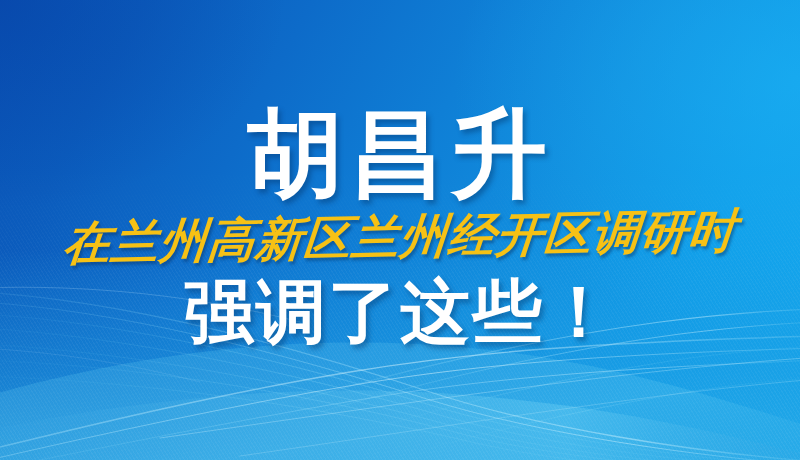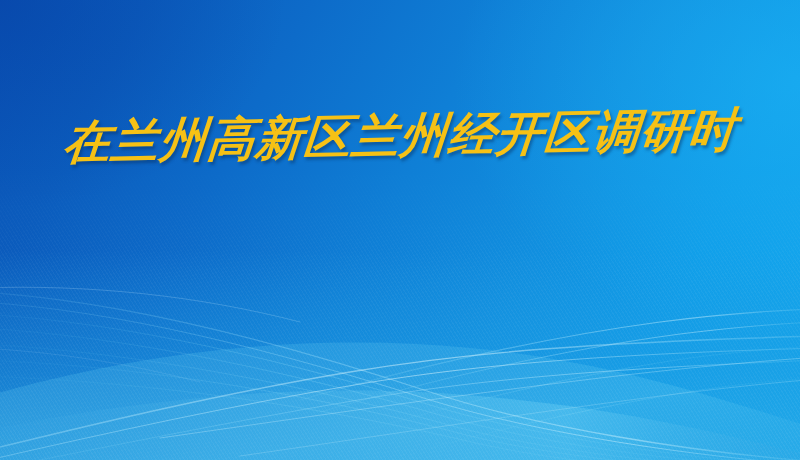--- a/index.html
+++ b/index.html
@@ -186,16 +186,18 @@
 
     <g fill="none" stroke-linecap="round">
       <path d="M-20,288 C90,284 200,296 300,322" stroke="#cdeeff" stroke-opacity="0.22" stroke-width="1"></path>
       <path d="M-20,348 C60,352 130,364 200,382" stroke="#cdeeff" stroke-opacity="0.14" stroke-width="0.8"></path>
     </g>
   </svg>
 
   <div class="texture"></div>
 
   <div class="content">
+    <div class="title-main">胡昌升</div>
     <div class="title-sub">在兰州高新区兰州经开区调研时</div>
+    <div class="title-tail">强调了这些！</div>
   </div>
 
 </div>
 
 </body></html>

